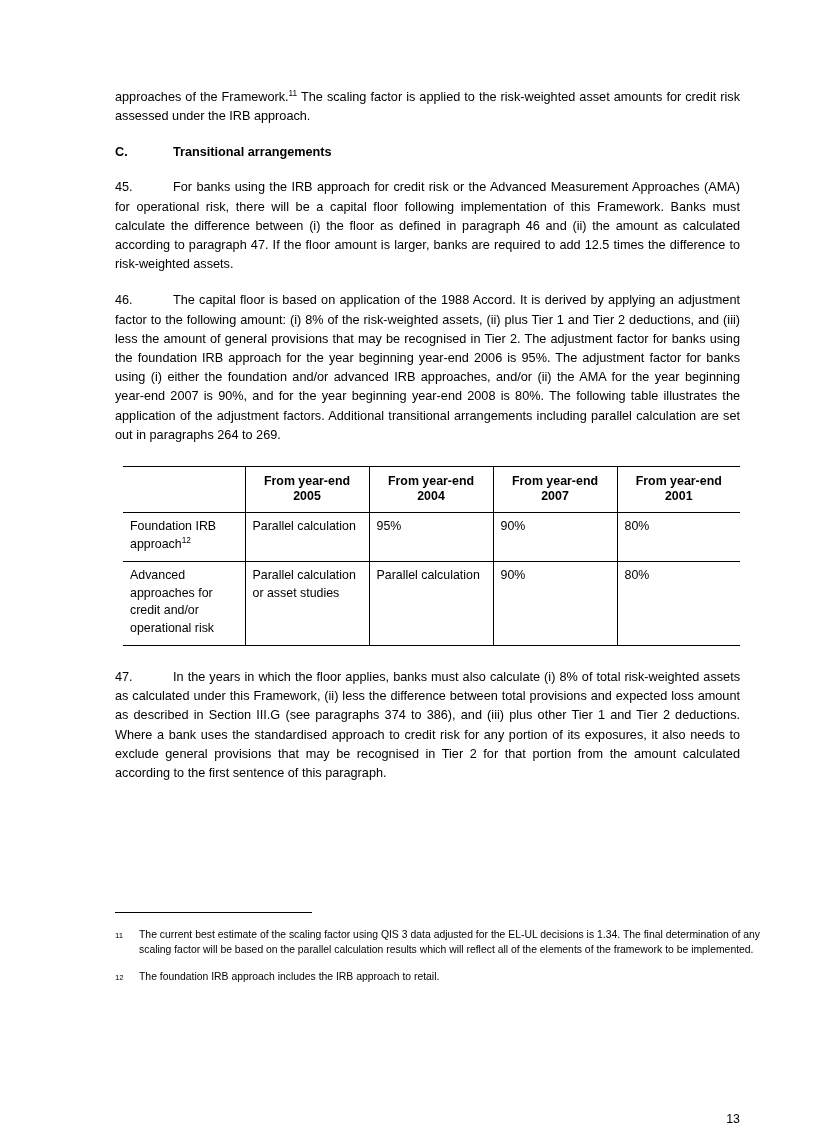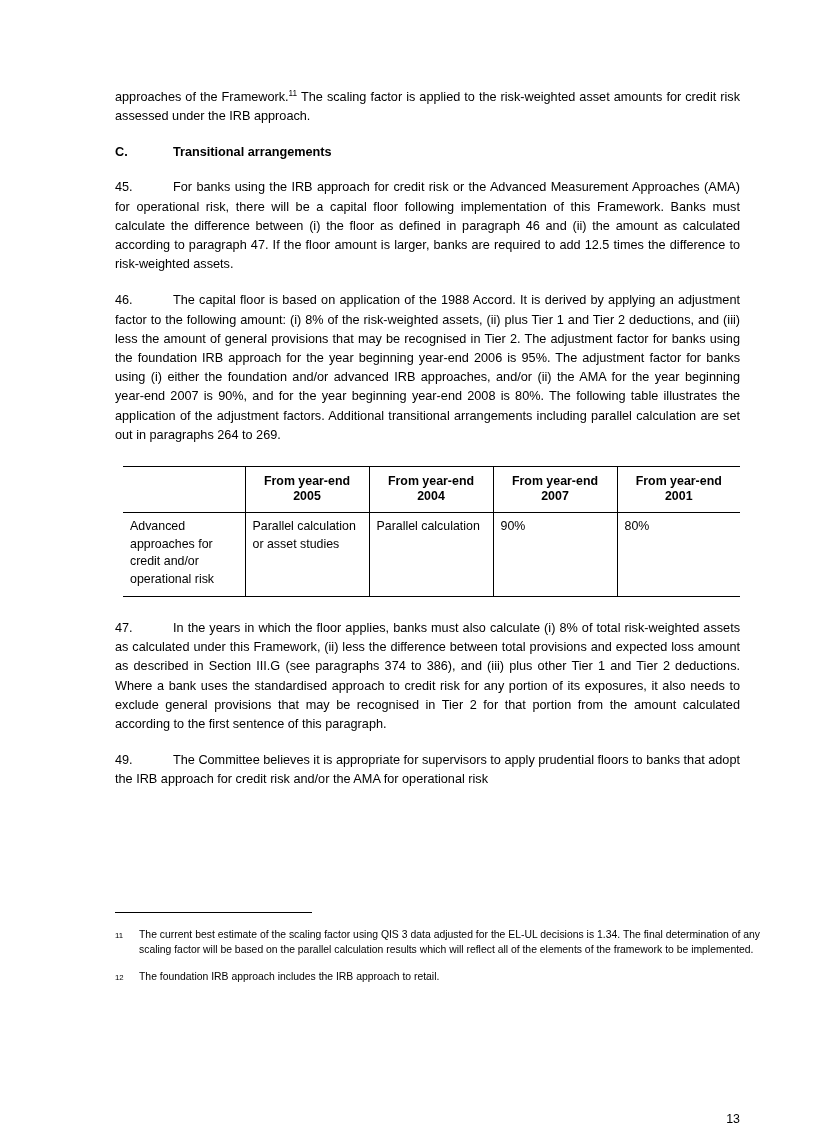--- a/index.html
+++ b/index.html
@@ -183,35 +183,41 @@
         <thead>
           <tr>
             <th></th>
             <th>From year-end 2005</th>
             <th>From year-end 2004</th>
             <th>From year-end 2007</th>
             <th>From year-end 2001</th>
           </tr>
         </thead>
         <tbody>
+          <tr class="row-1">
+            <td class="cell-just"><span>Foundation IRB approach</span><sup class="fn">12</sup></td>
+            <td>Parallel calculation</td>
+            <td>95%</td>
+            <td>90%</td>
+            <td>80%</td>
+          </tr>
           <tr class="row-2">
             <td>Advanced approaches for credit and/or operational risk</td>
             <td>Parallel calculation or asset studies</td>
             <td>Parallel calculation</td>
             <td>90%</td>
             <td>80%</td>
           </tr>
         </tbody>
       </table>
     </div>
 
     <p class="body-para"><span class="para-num">47.</span><span>In the years in which the floor applies, banks must also calculate (i) 8% of total risk-weighted assets as calculated under this Framework, (ii) less the difference between total provisions and expected loss amount as described in Section III.G (see paragraphs 374 to 386), and (iii) plus other Tier 1 and Tier 2 deductions. Where a bank uses the standardised approach to credit risk for any portion of its exposures, it also needs to exclude general provisions that may be recognised in Tier 2 for that portion from the amount calculated according to the first sentence of this paragraph.</span></p>
 
 
-    <p class="body-para"><span class="para-num">49.</span><span>The Committee believes it is appropriate for supervisors to apply prudential floors to banks that adopt the IRB approach for credit risk and/or the AMA for operational risk</span></p>
 
   </div>
 
   <div class="footnotes">
     <div class="fn-rule"></div>
 
     <div class="fn-item fn-11">
       <div class="fn-marker">11</div>
       <div class="fn-text">The current best estimate of the scaling factor using QIS 3 data adjusted for the EL-UL decisions is 1.34. The final determination of any scaling factor will be based on the parallel calculation results which will reflect all of the elements of the framework to be implemented.</div>
     </div>

